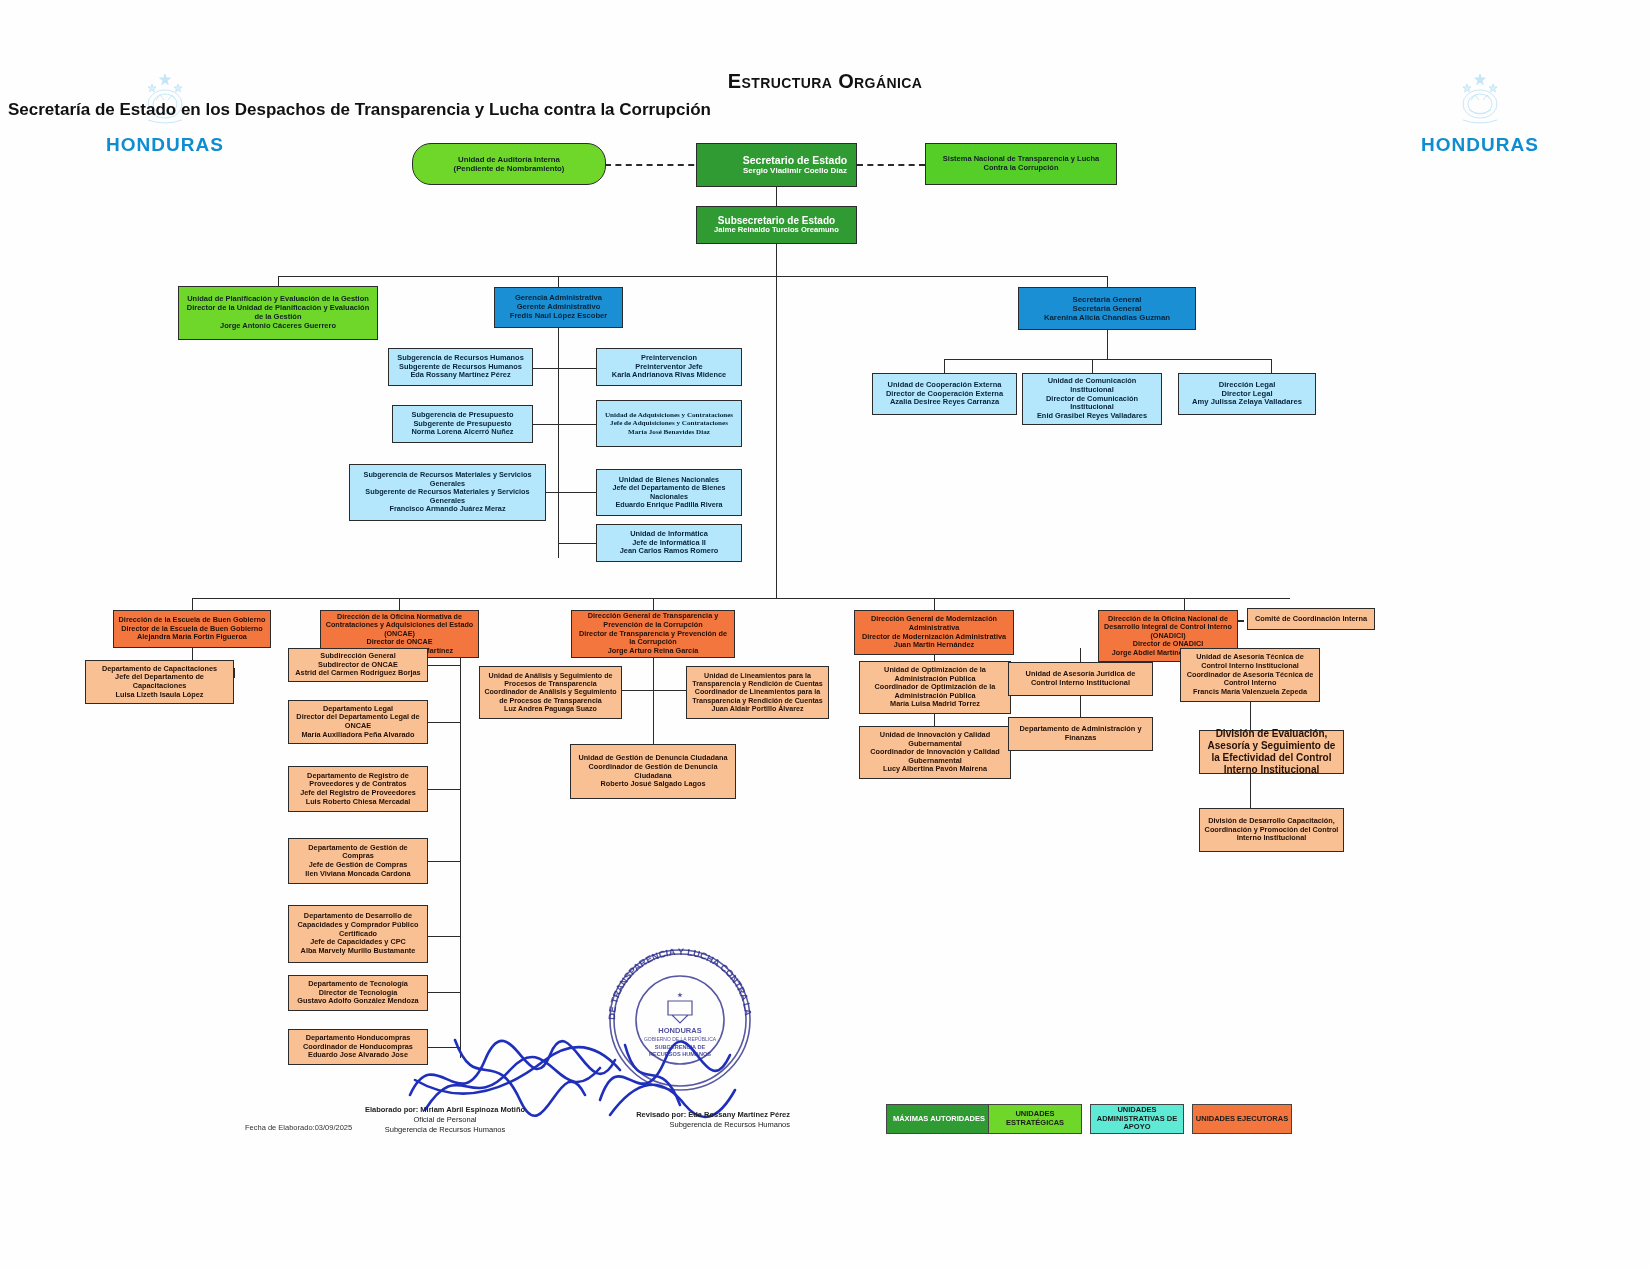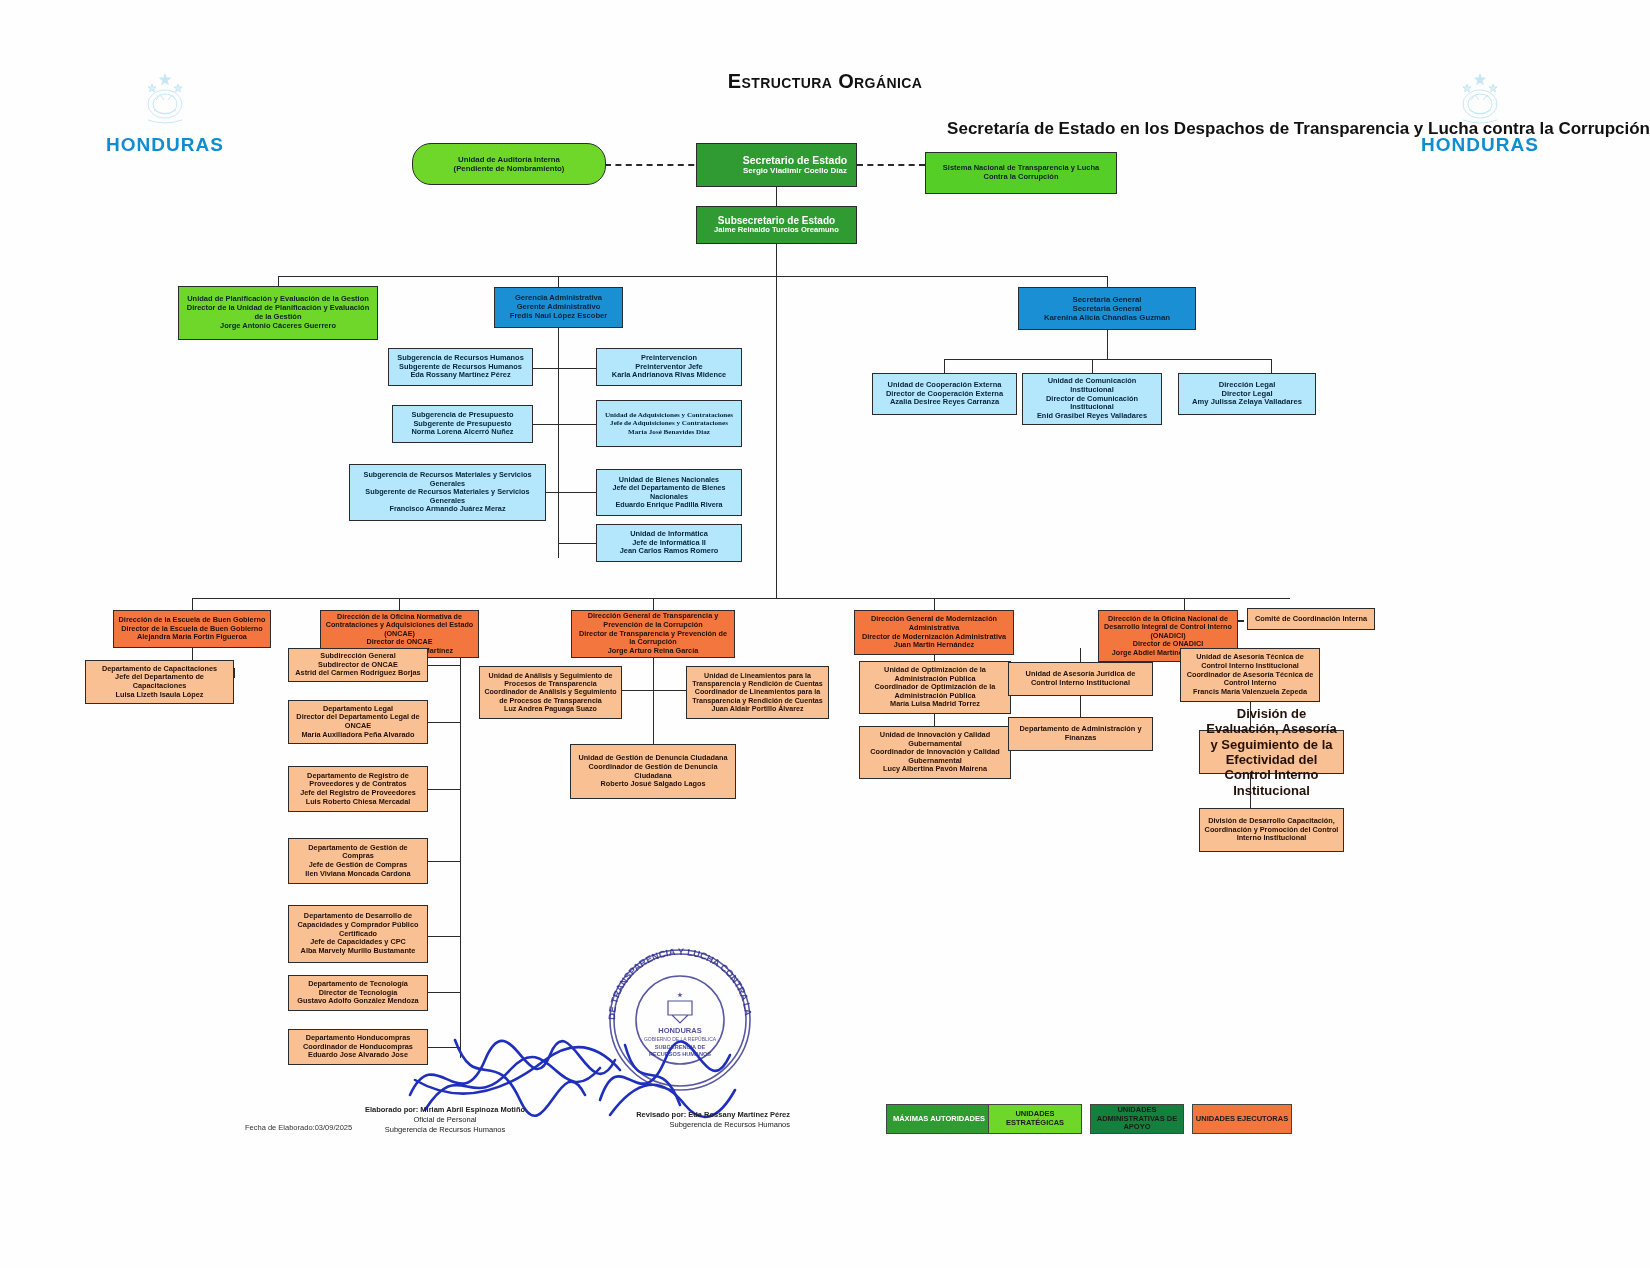--- a/index.html
+++ b/index.html
@@ -7,21 +7,21 @@
   body{font-family:"Liberation Sans", sans-serif;}
   #page{position:relative;width:1650px;height:1268px;overflow:hidden;background:#fefefe;}
 
   
   .brand{position:absolute;text-align:center;color:#0e8ed1;font-weight:700;font-size:19px;letter-spacing:1px;}
   .brand .mark{display:block;width:70px;height:58px;margin:0 auto 6px auto;opacity:.5;}
 
   
   .title-main{position:absolute;left:0;right:0;top:70px;text-align:center;font-size:20px;font-weight:700;
               letter-spacing:.4px;color:#111;font-variant:small-caps;}
-  .title-sub{position:absolute;left:8px;right:0;top:100px;text-align:right;font-size:17px;font-weight:700;color:#111;margin-top:19px;}
+  .title-sub{position:absolute;left:8px;right:0;top:100px;text-align:left;font-size:17px;font-weight:700;color:#111;}
 
   
   .node{position:absolute;box-sizing:border-box;border:1.4px solid #2b2b2b;
         display:flex;flex-direction:column;align-items:center;justify-content:center;
         text-align:center;color:#10181f;padding:2px 3px;line-height:1.18;}
   .node .l{display:block;width:100%;}
   .dark-green{background:#2f9b32;color:#ffffff;font-weight:700;}
   .lite-green{background:#6fd72a;color:#122;}
   .mid-green {background:#55cf28;color:#122;}
   .dark-blue {background:#1b8fd4;color:#06243a;}
@@ -161,21 +161,21 @@
   <div class="node lite-green" style="left:412px;top:143px;width:194px;height:42px;font-size:7.8px;font-weight:700;border-radius:19px;">
     <span class="l">Unidad de Auditoría Interna</span>
     <span class="l">(Pendiente de Nombramiento)</span>
   </div>
 
   <div class="node dark-green" style="left:696px;top:143px;width:161px;height:44px;padding-left:40px;">
     <span class="l" style="font-size:10.5px;font-weight:700;">Secretario de Estado</span>
     <span class="l" style="font-size:8px;font-weight:700;">Sergio Vladimir Coello Díaz</span>
   </div>
 
-  <div class="node mid-green" style="left:925px;top:143px;width:192px;height:42px;font-size:7.5px;font-weight:700;margin-top:9px;">
+  <div class="node mid-green" style="left:925px;top:143px;width:192px;height:42px;font-size:7.5px;font-weight:700;">
     <span class="l">Sistema Nacional de Transparencia y Lucha</span>
     <span class="l">Contra la Corrupción</span>
   </div>
 
   <div class="node dark-green" style="left:696px;top:206px;width:161px;height:38px;">
     <span class="l" style="font-size:10px;font-weight:700;">Subsecretario de Estado</span>
     <span class="l" style="font-size:7.6px;font-weight:700;">Jaime Reinaldo Turcios Oreamuno</span>
   </div>
 
   <div class="node lite-green" style="left:178px;top:286px;width:200px;height:54px;font-size:7.5px;font-weight:700;">
@@ -375,21 +375,21 @@
   <div class="node lite-orange" style="left:1008px;top:717px;width:145px;height:34px;font-size:7.4px;font-weight:700;">
     <span class="l">Departamento de Administración y Finanzas</span>
   </div>
 
   <div class="node lite-orange" style="left:1180px;top:648px;width:140px;height:54px;font-size:7.3px;font-weight:700;">
     <span class="l">Unidad de Asesoría Técnica de Control Interno Institucional</span>
     <span class="l">Coordinador de Asesoría Técnica de Control Interno</span>
     <span class="l">Francis María Valenzuela Zepeda</span>
   </div>
 
-  <div class="node lite-orange" style="left:1199px;top:730px;width:145px;height:44px;font-size:13px;font-weight:700;">
+  <div class="node lite-orange" style="left:1199px;top:730px;width:145px;height:44px;font-size:10px;font-weight:700;">
     <span class="l">División de Evaluación, Asesoría y Seguimiento de la Efectividad del Control Interno Institucional</span>
   </div>
 
   <div class="node lite-orange" style="left:1199px;top:808px;width:145px;height:44px;font-size:7.3px;font-weight:700;">
     <span class="l">División de Desarrollo Capacitación, Coordinación y Promoción del Control Interno Institucional</span>
   </div>
 
   <div class="stamp" style="left:595px;top:935px;">
     <svg viewBox="0 0 170 170" width="170" height="170">
       <defs>
@@ -448,20 +448,20 @@
   </div>
 
   <div class="footdate" style="left:245px;top:1123px;">Fecha de Elaborado:03/09/2025</div>
 
   <div class="legend-box" style="left:886px;top:1104px;width:106px;background:#2f9b32;color:#ffffff;">
     <span>MÁXIMAS AUTORIDADES</span>
   </div>
   <div class="legend-box" style="left:988px;top:1104px;width:94px;background:#6fd72a;">
     <span>UNIDADES ESTRATÉGICAS</span>
   </div>
-  <div class="legend-box" style="left:1090px;top:1104px;width:94px;background:#15803d;">
+  <div class="legend-box" style="left:1090px;top:1104px;width:94px;background:#5eead4;">
     <span>UNIDADES ADMINISTRATIVAS DE APOYO</span>
   </div>
   <div class="legend-box" style="left:1192px;top:1104px;width:100px;background:#f4763f;">
     <span>UNIDADES EJECUTORAS</span>
   </div>
 
 </div>
 
 </body></html>

